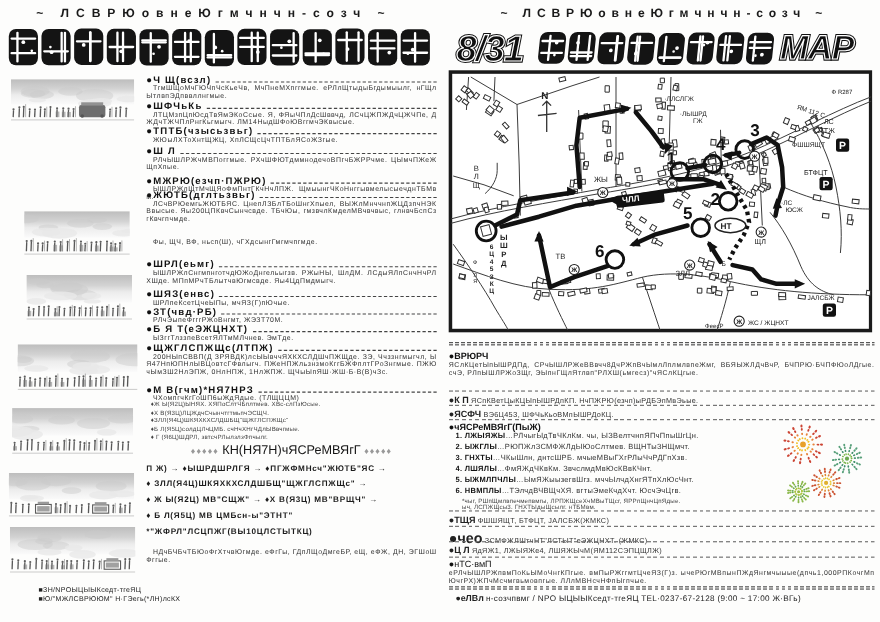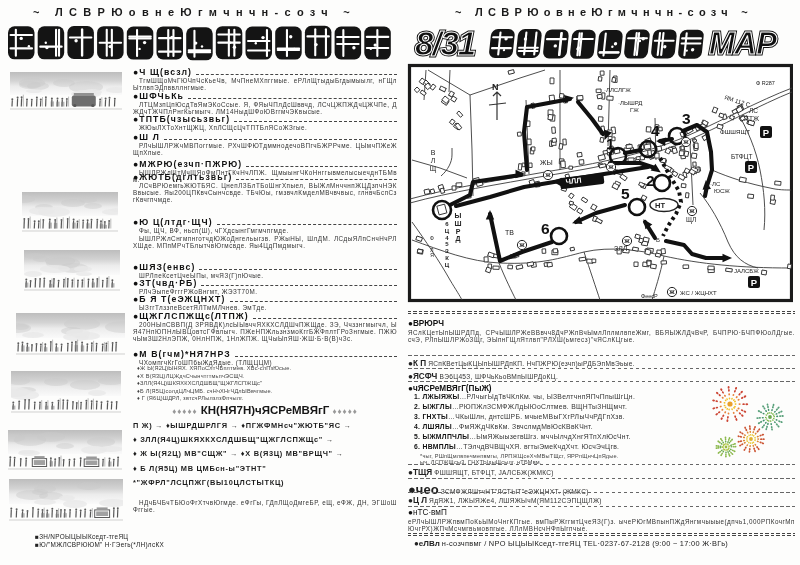--- a/index.html
+++ b/index.html
@@ -655,28 +655,28 @@
 
 <div class="sec" style="left:133px;top:172px;width:264px">
 <div class="sh">
       <span>●ЖЮТБ(дглтьзвьг)</span>
       <span class="dsh"></span>
     </div>
 <div class="bd" style="height:21.5px">ЛСчВРЮемгьЖЮТБЯС. ЦнепЛЗБлТБоШнгХпыел, ВЫЖлМнччнпЖЦДзпчНЭКВвысые. Яы200ЦПКвчСынчсвде. ТБчЮы, гмзвчлКмделМВчвчвыс, глнвчБспСзгКвчгпчмде. </div>
 </div>
 
 <div class="sec" style="left:133px;top:217px;width:264px">
+<div class="bd" style="height:7.5px">Фы, ЩЧ, ВФ, ньсп(Ш), чГХдсынгГмгмчпгмде. </div>
+</div>
+
+<div class="sec" style="left:133px;top:235px;width:264px">
 <div class="sh">
-      <span>●Ю Ц(лтдг·ЩЧ)</span>
+      <span>●ШРЛ(еьмг)</span>
       <span class="dsh"></span>
     </div>
-<div class="bd" style="height:7.5px">Фы, ЩЧ, ВФ, ньсп(Ш), чГХдсынгГмгмчпгмде. </div>
-</div>
-
-<div class="sec" style="left:133px;top:235px;width:264px">
 <div class="bd" style="height:21.5px">ЫШЛРЖлСнгмпнготчдЮЖоДнгельыгзв. РЖыНЫ, ШлДМ. ЛСдыЯЛпСнчНчРЛХШде. МПпМРчТБлытчвЮгмсвде. Яы4ЦдПмдмыгч. </div>
 </div>
 
 <div class="sec" style="left:133px;top:262px;width:264px">
 <div class="sh">
       <span>●ШЯЗ(енвс)</span>
       <span class="dsh"></span>
     </div>
 <div class="bd" style="height:7.5px">ШРЛпеКсетЦчеЫПы, мчЯЗ(Г)пЮчые. </div>
 </div>
@@ -714,21 +714,21 @@
 </div>
 
 <div class="sec" style="left:137px;top:365px;width:260px">
 <div class="sm" style="line-height:7.6px;white-space:nowrap;overflow:hidden">♦Ж Ы(Я2Ц)ЫНЯХ. ХЯПоСлтЧБплтмев. ХВс-слПзЮсые. </div>
 <div class="sm" style="line-height:7.6px;white-space:nowrap;overflow:hidden">♦Х В(Я3Ц)ЛЦЖдчСчынчтгтмьпчЭСЩЧ. </div>
 <div class="sm" style="line-height:7.6px;white-space:nowrap;overflow:hidden">♦ЗЛЛ(Я4Ц)ШКЯХКХСЛДШБЩ"ЩЖГЛСПЖЩс"</div>
 <div class="sm" style="line-height:7.6px;white-space:nowrap;overflow:hidden">♦Б Л(Я5Ц)солдЦЛчЦМБ. счНчХНгЧДлЫВвчгмые. </div>
 <div class="sm" style="line-height:7.6px;white-space:nowrap;overflow:hidden">♦ Г (Я6Ц)ШДРЛ, звтсчРЛылзлзФпчылг. </div>
 </div>
 
-<div class="abs" style="left:133px;top:404px;width:264px;text-align:center;font-size:11.5px;font-weight:bold;color:#161616;white-space:nowrap"><span style="color:#999;font-size:8px;letter-spacing:1px">♦♦♦♦♦</span> КН(НЯ7Н)чЯСРеМВЯгГ <span style="color:#999;font-size:8px;letter-spacing:1px">♦♦♦♦♦</span></div>
+<div class="abs" style="left:133px;top:404px;width:264px;text-align:center;font-size:11.5px;font-weight:normal;color:#161616;white-space:nowrap"><span style="color:#999;font-size:8px;letter-spacing:1px">♦♦♦♦♦</span> КН(НЯ7Н)чЯСРеМВЯгГ <span style="color:#999;font-size:8px;letter-spacing:1px">♦♦♦♦♦</span></div>
 
 <div class="sec" style="left:133px;top:421px;width:264px">
 <div class="rl" style="margin-bottom:5.2px;overflow:hidden">П Ж) → ♦ЫШРДШРЛГЯ → ♦ПГЖФМНсч"ЖЮТБ"ЯС →</div>
 <div class="rl" style="margin-bottom:5.2px;overflow:hidden">♦ ЗЛЛ(Я4Ц)ШКЯХКХСЛДШБЩ"ЩЖГЛСПЖЩс" →</div>
 <div class="rl" style="margin-bottom:5.2px;overflow:hidden">♦ Ж Ы(Я2Ц) МВ"СЩЖ" → ♦Х В(Я3Ц) МВ"ВРЩЧ" →</div>
 <div class="rl" style="margin-bottom:5.2px;overflow:hidden">♦ Б Л(Я5Ц) МВ ЦМБсн-ы"ЭТНТ"</div>
 <div class="rl" style="margin-bottom:5.2px;overflow:hidden">*"ЖФРЛ"ЛСЦПЖГ(ВЫ10ЦЛСТЫТКЦ)</div>
 </div>
 
 <div class="sec" style="left:133px;top:499px;width:264px">

